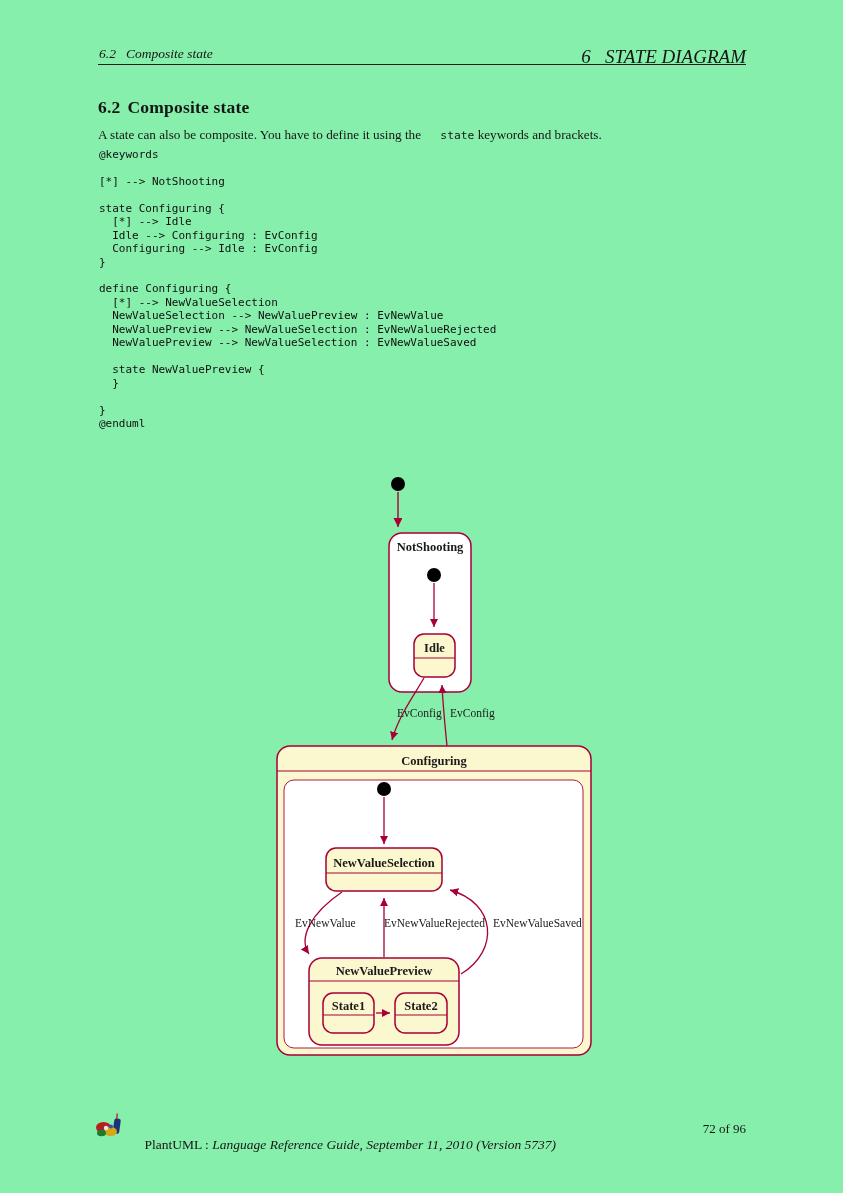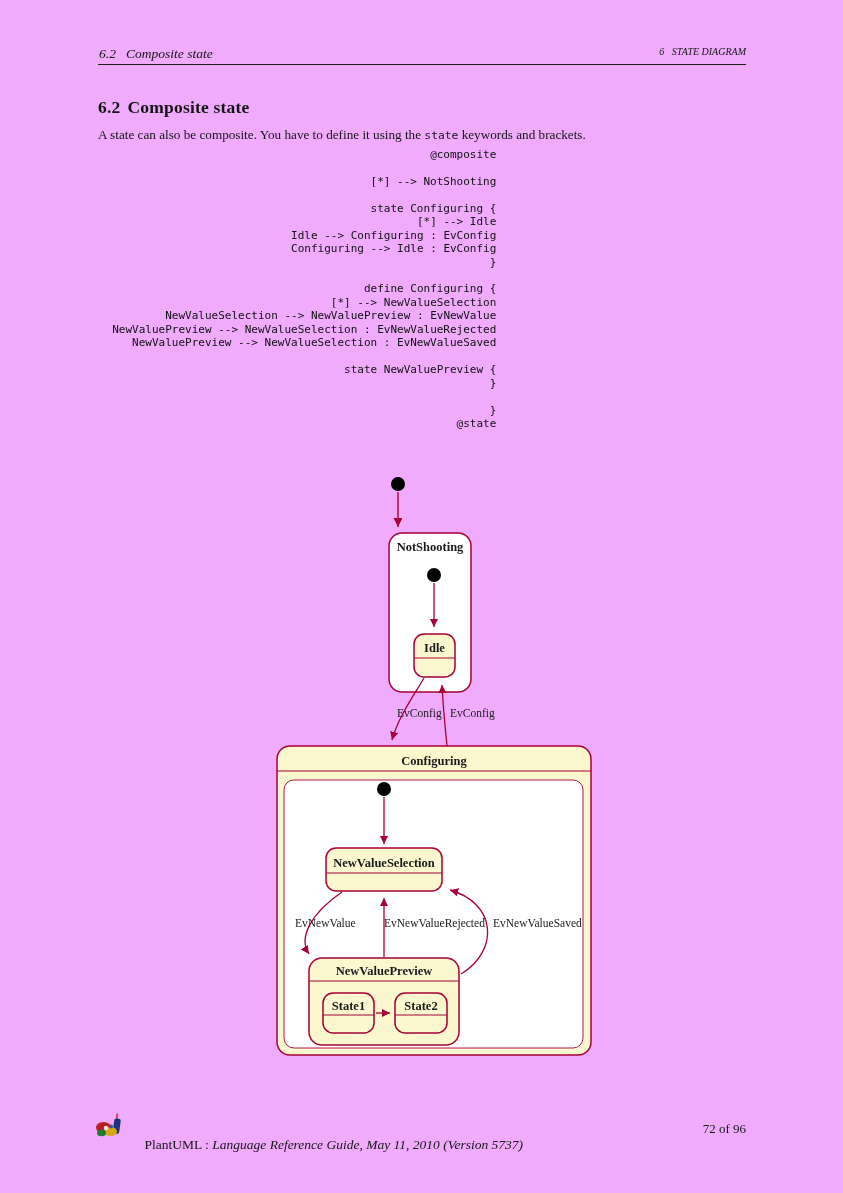--- a/index.html
+++ b/index.html
@@ -1,29 +1,29 @@
 <!DOCTYPE html>
 <html><head>
 <meta charset="utf-8">
 <style>
   html,body{margin:0;padding:0;background:#ffffff;}
   .page{
-    position:relative;width:843px;height:1193px;background:#f0abfc;overflow:hidden;
-    font-family:"Liberation Serif","DejaVu Serif",serif;color:#151515;text-align:right;
+    position:relative;width:843px;height:1193px;background:#86efac;overflow:hidden;
+    font-family:"Liberation Serif","DejaVu Serif",serif;color:#151515;
   }
   
   .rh-left{position:absolute;left:99px;top:46px;font-style:italic;font-size:13.5px;white-space:pre;}
-  .rh-right{position:absolute;right:97px;top:46px;font-style:italic;font-size:10px;white-space:pre;}
+  .rh-right{position:absolute;right:97px;top:46px;font-style:italic;font-size:19px;white-space:pre;}
   .header-rule{position:absolute;left:98px;right:97px;top:64px;border-top:1.4px solid #1c1c1c;height:0;}
   
   .section-heading{position:absolute;left:98px;top:97px;font-size:17.5px;font-weight:bold;letter-spacing:0.2px;}
   .section-number{margin-right:7px;}
   
   .intro{position:absolute;left:98px;top:127px;font-size:13.2px;}
-  .intro .kw{font-family:"DejaVu Sans Mono","Liberation Mono",monospace;font-size:11.3px;}
+  .intro .kw{font-family:"DejaVu Sans Mono","Liberation Mono",monospace;font-size:11.3px;margin-left:16px;}
   
   .code-block{position:absolute;left:99px;top:148px;font-family:"DejaVu Sans Mono","Liberation Mono",monospace;
               font-size:11px;line-height:13.45px;color:#101010;}
   .code-line{white-space:pre;min-height:13.45px;}
   
   .diagram-wrap{position:absolute;left:268px;top:468px;width:335px;height:595px;}
   .diagram-wrap svg{display:block;}
   .st{font-family:"Liberation Serif","DejaVu Serif",serif;font-size:12.5px;font-weight:bold;fill:#1a1a1a;text-anchor:middle;}
   .tl{font-family:"Liberation Serif","DejaVu Serif",serif;font-size:11.5px;fill:#1a1a1a;}
   
@@ -43,41 +43,41 @@
 
   <div class="section-heading">
     <span class="section-number">6.2</span><span>Composite state</span>
   </div>
 
   <div class="intro">
     <span>A state can also be composite. You have to define it using the </span><span class="kw">state</span><span> keywords and brackets.</span>
   </div>
 
   <div class="code-block">
-    <div class="code-line">@composite</div>
+    <div class="code-line">@keywords</div>
     <div class="code-line"></div>
     <div class="code-line">[*] --&gt; NotShooting</div>
     <div class="code-line"></div>
     <div class="code-line">state Configuring {</div>
     <div class="code-line">  [*] --&gt; Idle</div>
     <div class="code-line">  Idle --&gt; Configuring : EvConfig</div>
     <div class="code-line">  Configuring --&gt; Idle : EvConfig</div>
     <div class="code-line">}</div>
     <div class="code-line"></div>
     <div class="code-line">define Configuring {</div>
     <div class="code-line">  [*] --&gt; NewValueSelection</div>
     <div class="code-line">  NewValueSelection --&gt; NewValuePreview : EvNewValue</div>
     <div class="code-line">  NewValuePreview --&gt; NewValueSelection : EvNewValueRejected</div>
     <div class="code-line">  NewValuePreview --&gt; NewValueSelection : EvNewValueSaved</div>
     <div class="code-line"></div>
     <div class="code-line">  state NewValuePreview {</div>
     <div class="code-line">  }</div>
     <div class="code-line"></div>
     <div class="code-line">}</div>
-    <div class="code-line">@state</div>
+    <div class="code-line">@enduml</div>
   </div>
 
   <div class="diagram-wrap">
     <svg width="335" height="595" viewBox="255 468 335 595" xmlns="http://www.w3.org/2000/svg">
       <defs>
         <marker id="arrow" viewBox="0 0 10 10" refX="8" refY="4" markerWidth="8" markerHeight="8" orient="auto">
           <path d="M0,0 L8,4 L0,8 Z" fill="#A80036"></path>
         </marker>
       </defs>
 
@@ -139,17 +139,17 @@
       <path d="M22,6 C21.4,3.5 22.6,2.2 22,0.5" stroke="#cc2222" stroke-width="1.4" fill="none"></path>
       <rect x="18.5" y="5.5" width="6.5" height="15" rx="2" fill="#20317c" transform="rotate(8 21 13)"></rect>
       <ellipse cx="8.5" cy="14.5" rx="7.5" ry="5.5" fill="#b51f1f"></ellipse>
       <ellipse cx="15.5" cy="18.5" rx="6.5" ry="4.5" fill="#d9a514"></ellipse>
       <ellipse cx="6.5" cy="20" rx="4.5" ry="3.2" fill="#1f7a2d"></ellipse>
       <circle cx="11" cy="15" r="2.2" fill="#e8e8e8"></circle>
       <circle cx="16" cy="13.5" r="2" fill="#3553a8"></circle>
     </svg>
   </div>
   <div class="footer-text">
-    <span>PlantUML : </span><span class="footer-doc-title">Language Reference Guide, May 11, 2010 (Version 5737)</span>
+    <span>PlantUML : </span><span class="footer-doc-title">Language Reference Guide, September 11, 2010 (Version 5737)</span>
   </div>
   <div class="footer-page">72 of 96</div>
 
 </div>
 
 </body></html>

